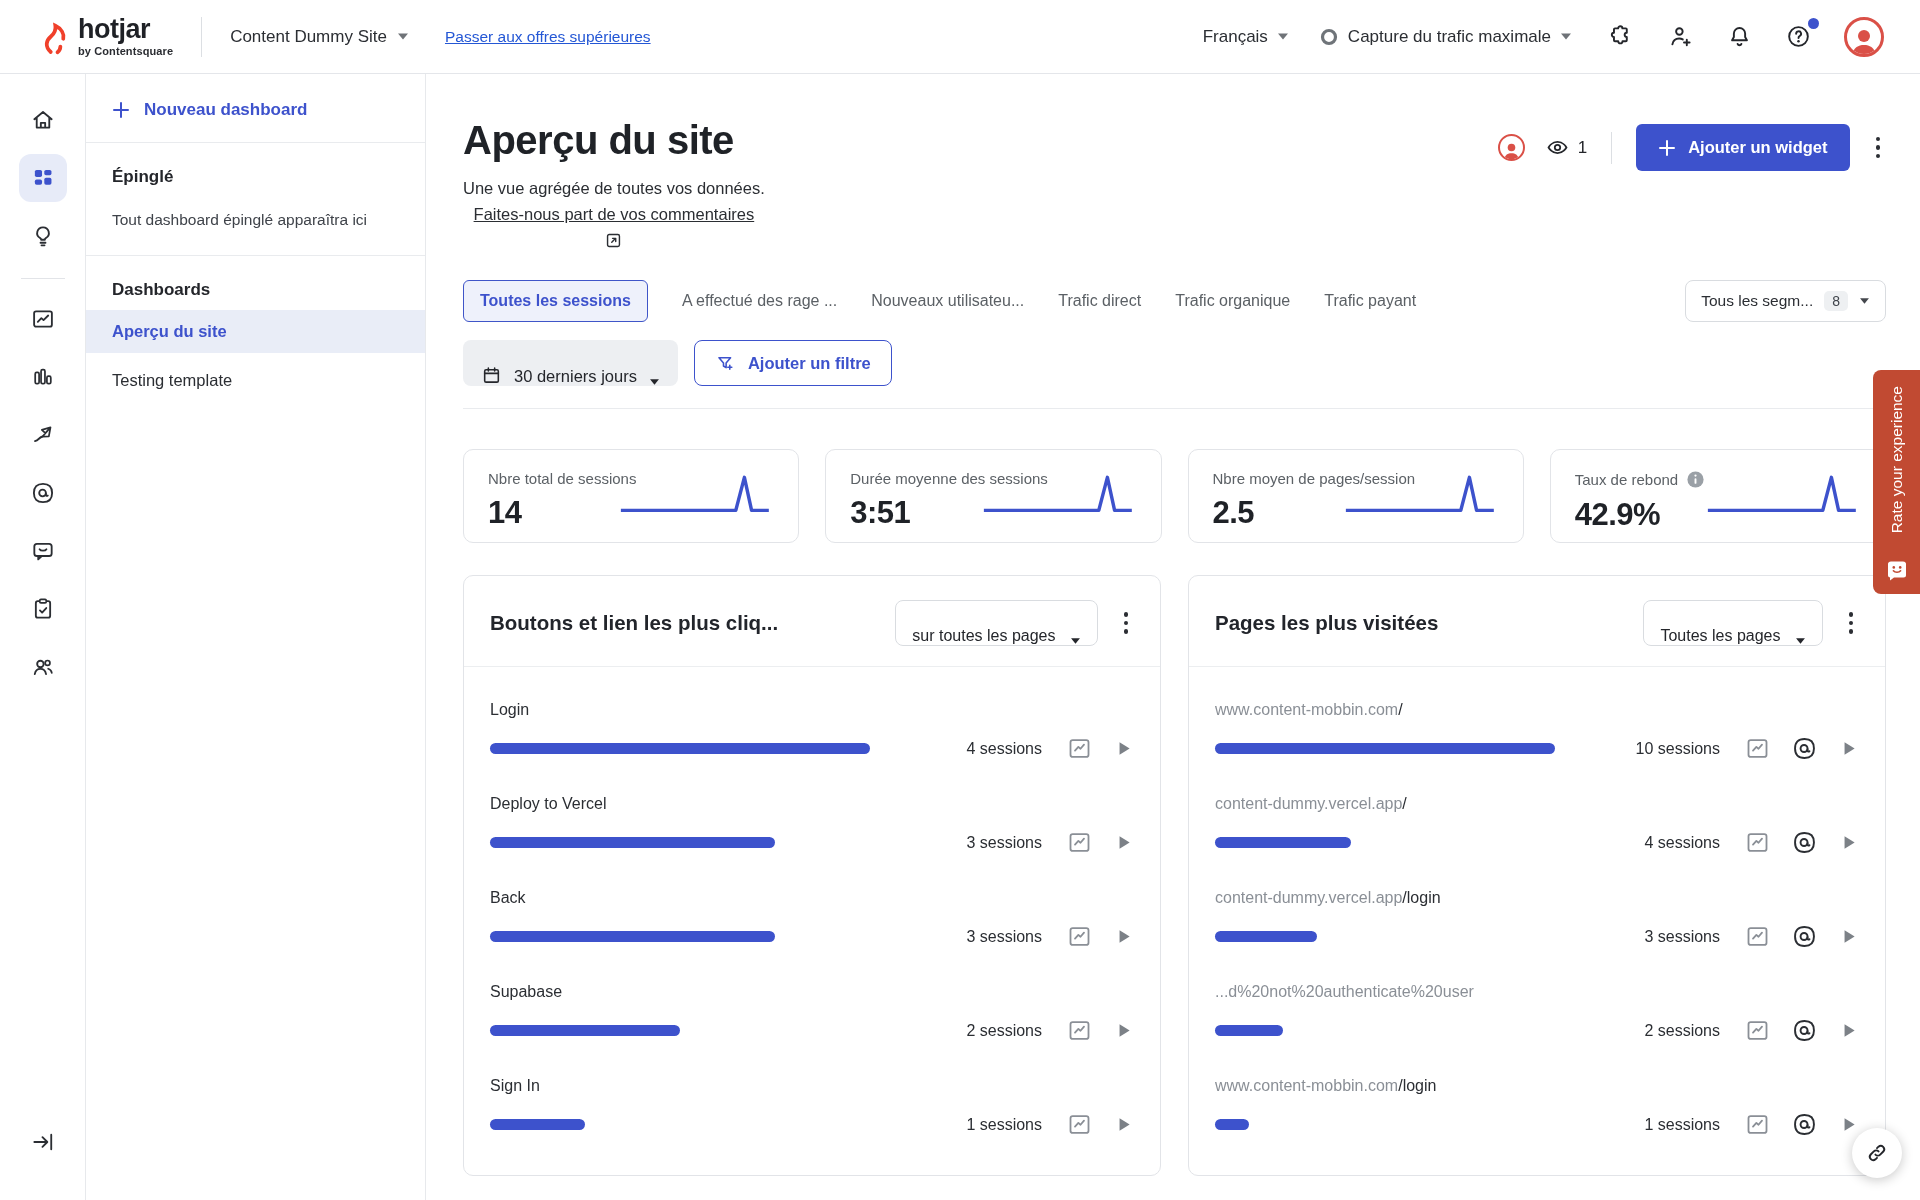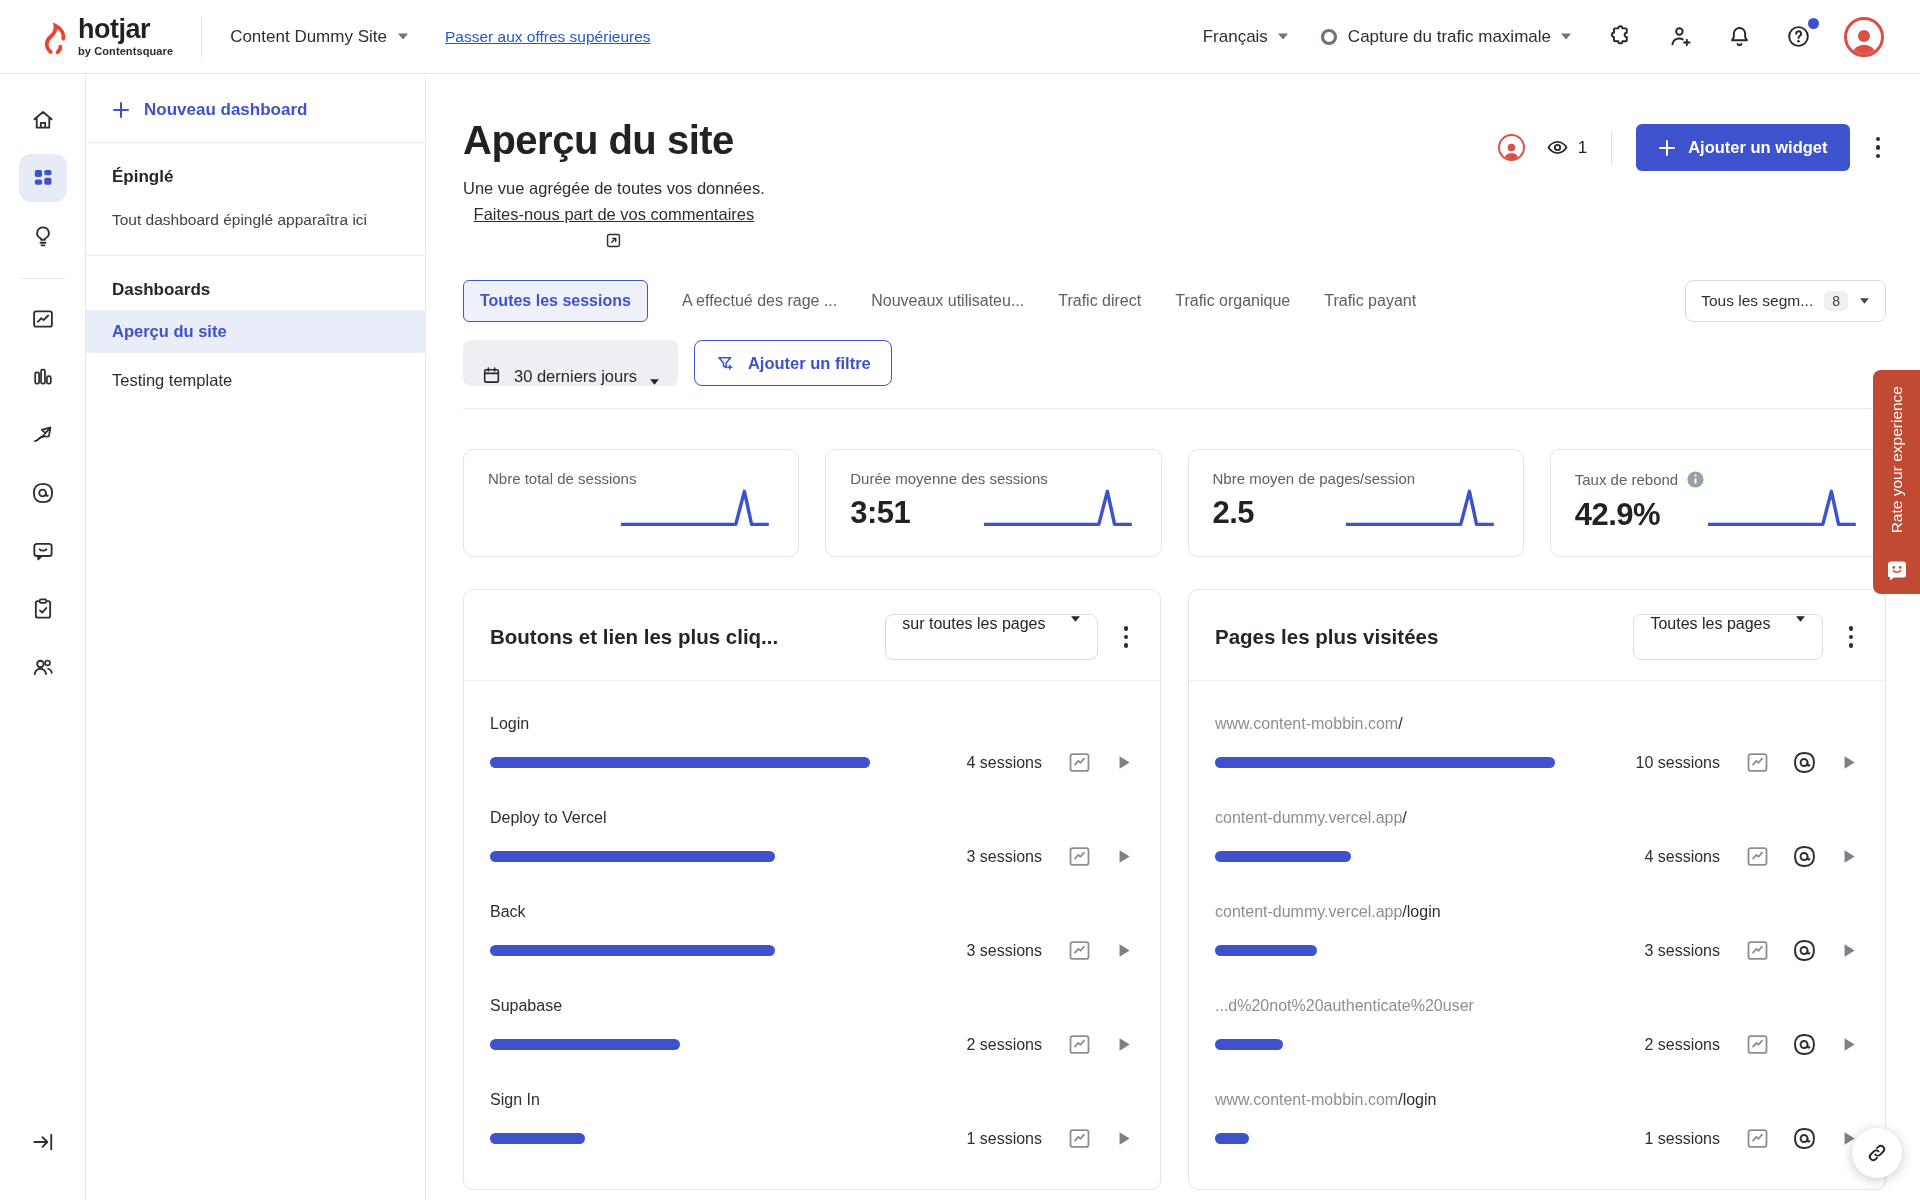--- a/index.html
+++ b/index.html
@@ -78,32 +78,32 @@
   .filters-row { display:flex; align-items:center; gap:16px; margin-top:18px; }
   .date-pill { display:flex; align-items:flex-end; gap:12px; background:#edeff2; border-radius:8px;
     padding:0 18px; height:46px; font-size:16.5px; color:#24262b; cursor:pointer; }
   .btn-filter { display:flex; align-items:center; gap:12px; border:1px solid #3d52cc; background:#fff; color:#3d52cc;
     border-radius:8px; height:46px; padding:0 20px; font-size:16.5px; font-weight:700; cursor:pointer;
     font-family:"Liberation Sans", sans-serif; }
   .main-divider { border:none; border-top:1px solid #e9ebee; margin-top:22px; }
 
   
   .metrics { display:grid; grid-template-columns:repeat(4,1fr); gap:26px; margin-top:40px; }
-  .metric-card { position:relative; border:1px solid #e2e4e8; border-radius:10px; height:108px; padding:20px 24px; background:#fff; }
+  .metric-card { position:relative; border:1px solid #e2e4e8; border-radius:10px; height:94px; padding:20px 24px; background:#fff; }
   .metric-label { font-size:15px; color:#5c6166; display:flex; align-items:center; gap:8px; }
   .metric-value { font-size:31px; font-weight:700; color:#1f2227; margin-top:8px; letter-spacing:-0.5px; }
   .spark { position:absolute; right:22px; bottom:20px; }
 
   
   .widgets { display:grid; grid-template-columns:1fr 1fr; gap:27px; margin-top:32px; }
   .widget { border:1px solid #e2e4e8; border-radius:10px; background:#fff; height:601px; overflow:hidden; }
   .widget-head { display:flex; align-items:center; padding:24px 26px 20px; }
   .widget-title { font-size:20.5px; font-weight:700; color:#22252b; }
   .widget-head-right { margin-left:auto; display:flex; align-items:center; gap:20px; }
-  .scope-pill { display:flex; align-items:flex-start; gap:24px; border:1px solid #d9dce0; border-radius:8px;
+  .scope-pill { display:flex; align-items:flex-end; gap:14px; border:1px solid #d9dce0; border-radius:8px;
     padding:0 16px; height:46px; font-size:16px; color:#24262b; cursor:pointer; background:#fff; }
   .widget-sep { border:none; border-top:1px solid #eceef0; }
   .rows { padding:10px 26px 0; }
   .bar-row { margin-top:33px; }
   .bar-row:first-child { margin-top:24px; }
   .row-label { font-size:16px; color:#2b2e33; }
   .row-label .muted { color:#8a8f96; }
   .bar-line { display:flex; align-items:center; margin-top:16px; }
   .track { height:11px; position:relative; }
   .widget[data-widget="0"] .track { width:380px; }
@@ -380,20 +380,21 @@
         </svg>
         <span>Ajouter un filtre</span>
       </button>
     </div>
 
     <hr class="main-divider">
 
     <div class="metrics">
       <div class="metric-card">
         <div class="metric-label">Nbre total de sessions</div>
+        <div class="metric-value">14</div>
         <svg class="spark" width="158" height="52" viewBox="0 0 110 34">
             <polyline points="2,27 82,27 88,4 93,27 105,27" fill="none" stroke="#3d52cc" stroke-width="2.4" stroke-linejoin="round"></polyline>
           </svg>
       </div>
       <div class="metric-card">
         <div class="metric-label">Durée moyenne des sessions</div>
         <div class="metric-value">3:51</div>
         <svg class="spark" width="158" height="52" viewBox="0 0 110 34">
             <polyline points="2,27 82,27 88,4 93,27 105,27" fill="none" stroke="#3d52cc" stroke-width="2.4" stroke-linejoin="round"></polyline>
           </svg>

